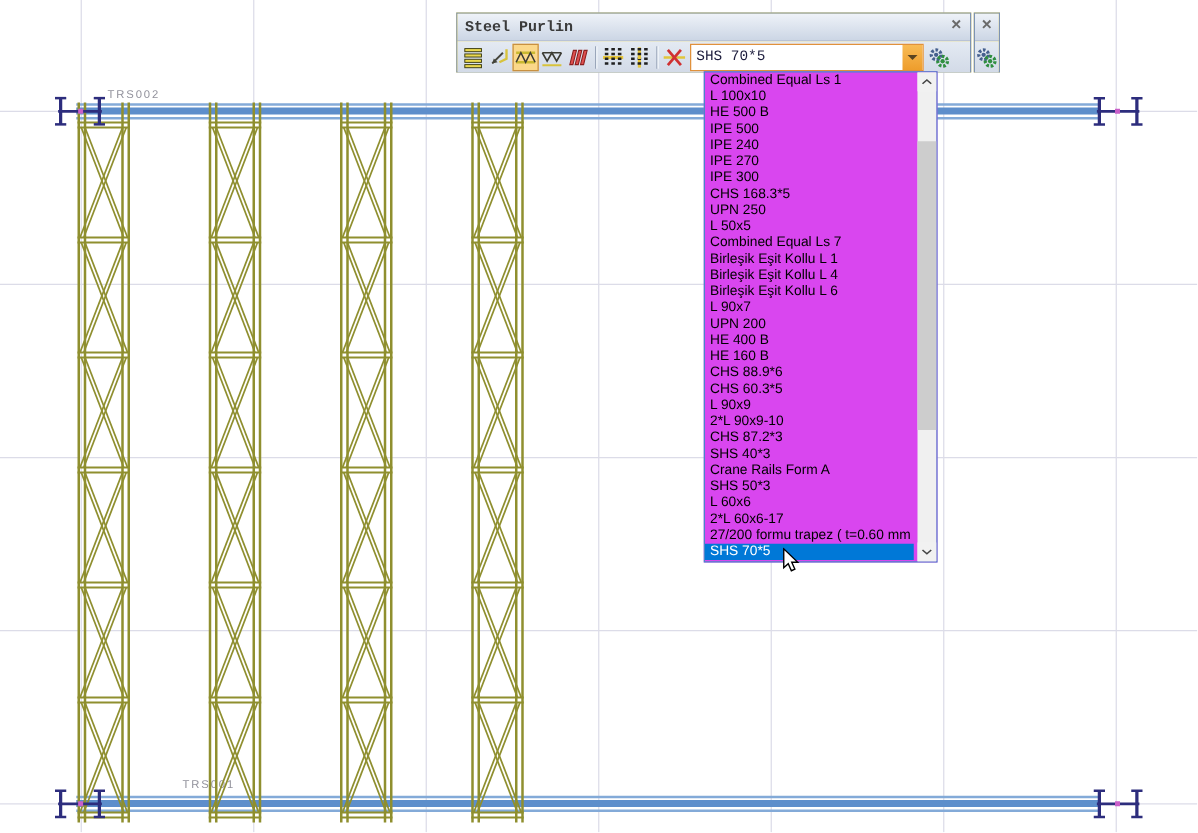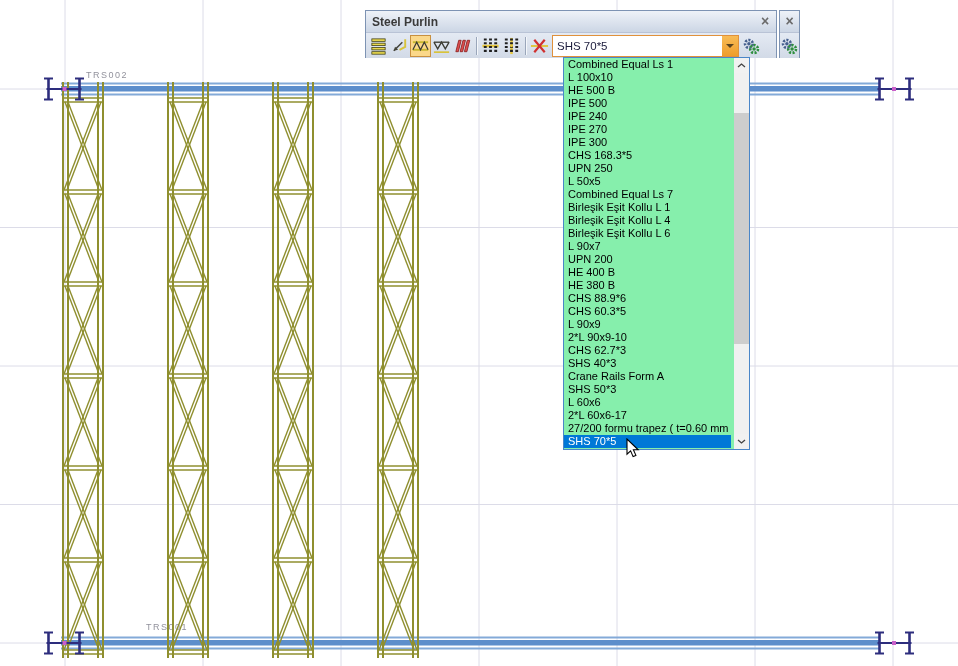--- a/index.html
+++ b/index.html
@@ -1,21 +1,21 @@
 <!DOCTYPE html>
 <html><head>
 <meta charset="utf-8">
 <style>
   html,body{margin:0;padding:0;background:#fff;}
   #stage{position:relative;width:958px;height:666px;background:#fff;overflow:hidden;
          font-family:"Liberation Sans",sans-serif;}
   
   #cad{position:absolute;left:0;top:0;z-index:1;}
   
-  .twin{position:absolute;z-index:10;border:1px solid #7d93b3;background:#fde047;box-sizing:border-box;}
+  .twin{position:absolute;z-index:10;border:1px solid #7d93b3;background:#fde047;box-sizing:border-box;font-family:Liberation Mono, monospace;}
   #win1{left:365px;top:10px;width:412px;height:48px;}
   #win2{left:779px;top:10px;width:21px;height:48px;}
   .titlebar{height:22px;background:linear-gradient(#eef2f8,#ccd6e5);border-bottom:1px solid #b9c3d6;
             display:flex;align-items:center;box-sizing:border-box;}
   .title-text{font-size:12px;font-weight:bold;color:#3a3a3a;padding-left:6px;flex:1;
               white-space:nowrap;overflow:hidden;}
   .close-x{width:18px;height:18px;line-height:17px;text-align:center;color:#6b6b6b;
            font-size:14px;font-weight:bold;cursor:default;margin-right:2px;}
   .toolrow{height:25px;background:linear-gradient(#e4eaf3,#d2dae7);display:flex;align-items:center;
            padding-left:2px;}
@@ -28,21 +28,21 @@
   
   .combo{position:relative;width:187px;height:22px;background:#fff;border:1px solid #e0913c;
          box-sizing:border-box;margin-left:2px;flex:0 0 auto;}
   .combo-text{position:absolute;left:4px;top:0;right:17px;height:20px;line-height:20px;
               font-size:11.5px;color:#1c1c3c;white-space:nowrap;overflow:hidden;}
   .combo-btn{position:absolute;right:0;top:0;width:16px;height:20px;
              background:linear-gradient(#f8bb55,#ee9d2c);display:flex;align-items:center;justify-content:center;}
   .combo-arrow{width:0;height:0;border-left:4px solid transparent;border-right:4px solid transparent;
                border-top:4px solid #5a4420;}
   
-  #dd{position:absolute;left:563px;top:57px;width:187px;height:393px;background:#86efac;
+  #dd{position:absolute;left:563px;top:57px;width:187px;height:393px;background:#d946ef;
       border:1px solid #4a86c8;box-sizing:border-box;z-index:20;}
   .dd-item{height:13px;line-height:13px;font-size:11px;color:#000;padding-left:4px;
            white-space:nowrap;overflow:hidden;width:167px;box-sizing:border-box;}
   .dd-item.sel{background:#0078d7;color:#fff;}
   #dd-scroll{position:absolute;right:0;top:0;width:15px;height:100%;background:#f0f0f0;}
   .sbtn{position:absolute;left:0;width:15px;height:15px;background:#f1f1f1;
         display:flex;align-items:center;justify-content:center;}
   #sb-up{top:0;} #sb-down{bottom:0;}
   #sb-thumb{position:absolute;left:0;top:55px;width:15px;height:231px;background:#cdcdcd;}
   
@@ -399,26 +399,26 @@
         <div class="dd-item">CHS 168.3*5</div>
         <div class="dd-item">UPN 250</div>
         <div class="dd-item">L 50x5</div>
         <div class="dd-item">Combined Equal Ls 7</div>
         <div class="dd-item">Birleşik Eşit Kollu L 1</div>
         <div class="dd-item">Birleşik Eşit Kollu L 4</div>
         <div class="dd-item">Birleşik Eşit Kollu L 6</div>
         <div class="dd-item">L 90x7</div>
         <div class="dd-item">UPN 200</div>
         <div class="dd-item">HE 400 B</div>
-        <div class="dd-item">HE 380 B</div>
+        <div class="dd-item">HE 160 B</div>
         <div class="dd-item">CHS 88.9*6</div>
         <div class="dd-item">CHS 60.3*5</div>
         <div class="dd-item">L 90x9</div>
         <div class="dd-item">2*L 90x9-10</div>
-        <div class="dd-item">CHS 62.7*3</div>
+        <div class="dd-item">CHS 87.2*3</div>
         <div class="dd-item">SHS 40*3</div>
         <div class="dd-item">Crane Rails Form A</div>
         <div class="dd-item">SHS 50*3</div>
         <div class="dd-item">L 60x6</div>
         <div class="dd-item">2*L 60x6-17</div>
         <div class="dd-item">27/200 formu trapez ( t=0.60 mm</div>
         <div class="dd-item sel" style="background: rgb(0, 120, 215);">SHS 70*5</div>
       </div>
     <div id="dd-scroll">
       <div class="sbtn" id="sb-up">

